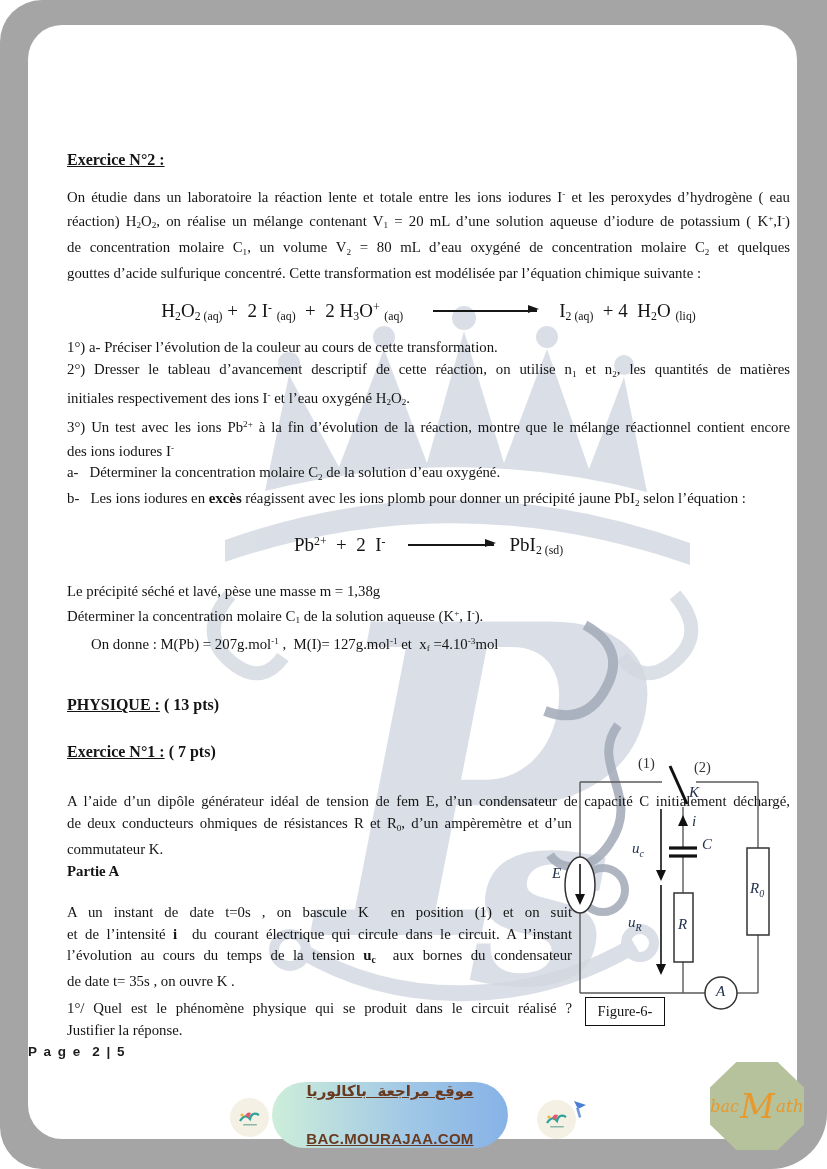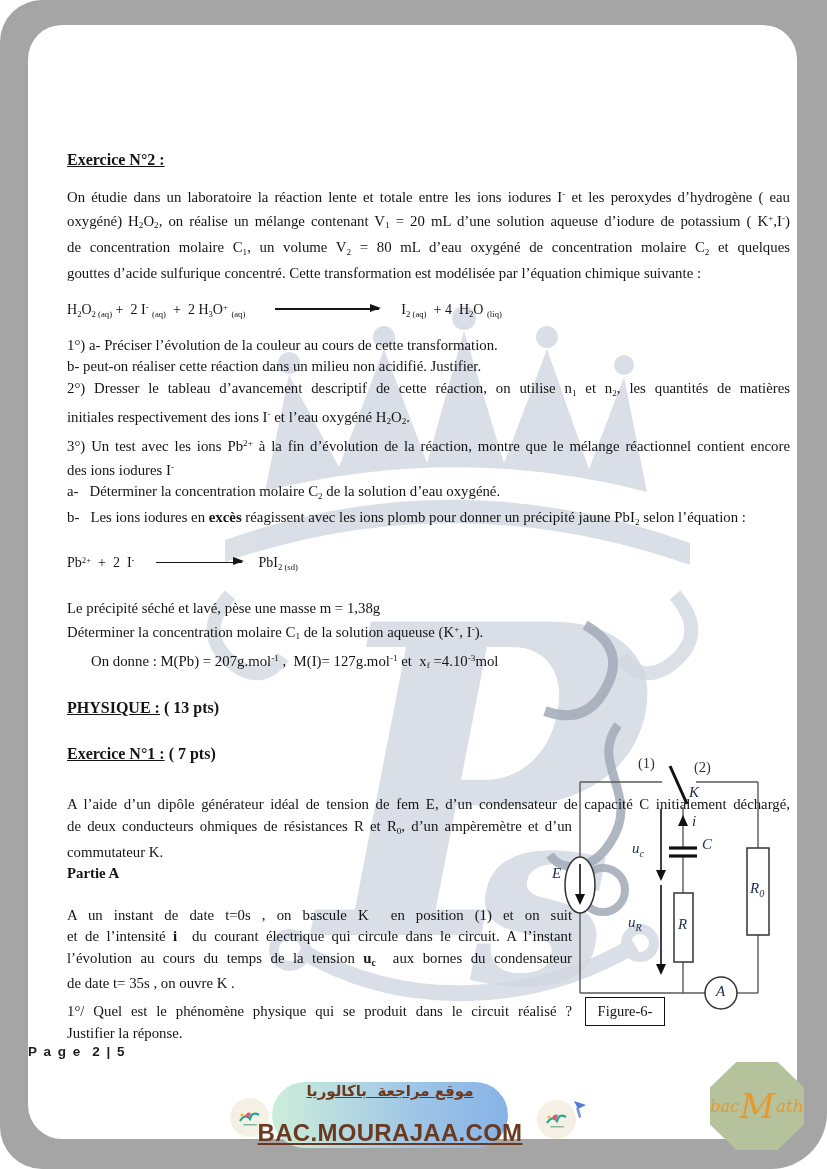--- a/index.html
+++ b/index.html
@@ -10,24 +10,24 @@
 
   .watermark{position:absolute;left:142px;top:270px;z-index:0;pointer-events:none}
 
   .content{position:absolute;left:39px;top:124px;width:723px;z-index:2;
     font-family:"Liberation Serif","DejaVu Serif",serif;font-size:14.8px;line-height:21.6px;color:#141414}
   .line{min-height:21.6px}
   .j{text-align:justify}
   .jfull{text-align:justify;text-align-last:justify}
   .exhead{font-size:16px;font-weight:bold;margin:0 0 13px 0;font-family:"Liberation Serif","DejaVu Serif",serif}
   .hu{text-decoration:underline}
-  .physhead{margin-top:20px;margin-bottom:0}
+  .physhead{margin-top:34px;margin-bottom:0}
   .ex1head{margin-top:25px;margin-bottom:0}
   .para1{margin-top:29px}
-  .equation{font-size:14px;margin:13px 0 9px 0;white-space:nowrap}
+  .equation{font-size:19px;text-align:center;margin:13px 0 9px 0;white-space:nowrap}
   .eq2{margin:17px 0 19px 0}
   .sub{vertical-align:-0.28em;font-size:0.62em}
   .sup{vertical-align:0.5em;font-size:0.62em}
   .b{font-weight:bold}
   .bsub{font-weight:bold;vertical-align:-0.28em;font-size:0.66em}
   .donne{margin-left:24px}
   .narrow{width:505px}
   .mt{margin-top:20px}
   .mtq{margin-top:6px}
   .pb{font-weight:bold}
@@ -43,21 +43,21 @@
   .figcap{position:absolute;left:35px;top:245px;width:78px;height:27px;border:1.6px solid #111;background:#fff;
     display:flex;align-items:center;justify-content:center;font-size:14.5px;color:#111;z-index:3}
 
   .pagenum{position:absolute;left:0;width:100%;top:1019px;z-index:2;
     font-family:"Liberation Sans",sans-serif;font-weight:bold;font-size:13.5px;letter-spacing:1.5px;color:#1d1d1d}
 
   .pill{position:absolute;left:272px;top:1082px;width:236px;height:66px;border-radius:33px;z-index:5;
     background:linear-gradient(90deg,#cdeeda 0%,#9fc6e6 60%,#86b2e6 100%);
     display:flex;flex-direction:column;align-items:center;justify-content:space-between;gap:10px;cursor:pointer}
   .pill .ar{font-family:"DejaVu Sans",sans-serif;font-size:15px;font-weight:bold;color:#6a3a20;text-decoration:underline;direction:rtl;line-height:1.25}
-  .pill .url{font-family:"Liberation Sans",sans-serif;font-size:24px;font-weight:bold;color:#6a3a20;text-decoration:underline;letter-spacing:0.3px;line-height:1.2}
+  .pill .url{font-family:"Liberation Sans",sans-serif;font-size:15px;font-weight:bold;color:#6a3a20;text-decoration:underline;letter-spacing:0.3px;line-height:1.2}
 
   .logocircle{position:absolute;width:39px;height:39px;border-radius:50%;background:#f4f1e4;z-index:5;
     display:flex;align-items:center;justify-content:center}
   .lc-left{left:230px;top:1098px}
   .lc-right{left:537px;top:1100px}
   .tinyflag{position:absolute;left:572px;top:1100px;z-index:5}
 
   .badge{position:absolute;left:710px;top:1062px;width:94px;height:88px;background:#b6c29c;z-index:5;
     clip-path:polygon(28% 0,72% 0,100% 29%,100% 71%,72% 100%,28% 100%,0 71%,0 29%);
     display:flex;align-items:center;justify-content:center;
@@ -96,28 +96,27 @@
       <path d="M415,330 q45,25 18,68 q-20,32 -58,18" stroke-width="10"></path>
       <path d="M448,430 c-30,40 25,70 -8,118 c-18,28 -48,30 -60,12" stroke-width="9"></path>
       <circle cx="433" cy="595" r="22" stroke-width="8"></circle>
     </g>
   </svg>
 
   <div class="content">
     <h2 class="exhead"><span class="hu">Exercice N°2 :</span></h2>
 
     <div class="line jfull"><span>On étudie dans un laboratoire la réaction lente et totale entre les ions iodures I</span><span class="sup">-</span><span> et les peroxydes d’hydrogène ( eau</span></div>
-    <div class="line jfull"><span>oxygéné) H</span><span class="sub">2</span><span>O</span><span class="sub">2</span><span>, on réalise un mélange contenant V</span><span class="sub">1</span><span> = 20 mL d’une solution aqueuse d’iodure de potassium ( K</span><span class="sup">+</span><span>,I</span><span class="sup">-</span><span>)</span></div>
+    <div class="line jfull"><span>réaction) H</span><span class="sub">2</span><span>O</span><span class="sub">2</span><span>, on réalise un mélange contenant V</span><span class="sub">1</span><span> = 20 mL d’une solution aqueuse d’iodure de potassium ( K</span><span class="sup">+</span><span>,I</span><span class="sup">-</span><span>)</span></div>
     <div class="line jfull"><span>de concentration molaire C</span><span class="sub">1</span><span>, un volume V</span><span class="sub">2</span><span> = 80 mL d’eau oxygéné de concentration molaire C</span><span class="sub">2</span><span> et quelques</span></div>
     <div class="line j"><span>gouttes d’acide sulfurique concentré. Cette transformation est modélisée par l’équation chimique suivante :</span></div>
 
     <div class="equation"><span>H</span><span class="sub">2</span><span>O</span><span class="sub">2 (aq)</span><span> +&nbsp; 2 I</span><span class="sup">-</span><span> </span><span class="sub">(aq)</span><span> &nbsp;+&nbsp; 2 H</span><span class="sub">3</span><span>O</span><span class="sup">+</span><span> </span><span class="sub">(aq)</span><span class="arrow"></span><span>I</span><span class="sub">2 (aq)</span><span> &nbsp;+ 4 &nbsp;H</span><span class="sub">2</span><span>O </span><span class="sub">(liq)</span></div>
 
     <div class="line">1°) a- Préciser l’évolution de la couleur au cours de cette transformation.</div>
-    <div class="line">b- peut-on réaliser cette réaction dans un milieu non acidifié. Justifier.</div>
     <div class="line jfull"><span>2°) Dresser le tableau d’avancement descriptif de cette réaction, on utilise n</span><span class="sub">1</span><span> et n</span><span class="sub">2</span><span>, les quantités de matières</span></div>
     <div class="line"><span>initiales respectivement des ions I</span><span class="sup">-</span><span> et l’eau oxygéné H</span><span class="sub">2</span><span>O</span><span class="sub">2</span><span>.</span></div>
     <div class="line jfull"><span>3°) Un test avec les ions Pb</span><span class="sup">2+</span><span> à la fin d’évolution de la réaction, montre que le mélange réactionnel contient encore</span></div>
     <div class="line"><span>des ions iodures I</span><span class="sup">-</span></div>
     <div class="line"><span>a-&nbsp;&nbsp; Déterminer la concentration molaire C</span><span class="sub">2</span><span> de la solution d’eau oxygéné.</span></div>
     <div class="line"><span>b-&nbsp;&nbsp; Les ions iodures en </span><span class="b">excès</span><span> réagissent avec les ions plomb pour donner un précipité jaune PbI</span><span class="sub">2</span><span> selon l’équation :</span></div>
 
     <div class="equation eq2"><span>Pb</span><span class="sup">2+</span><span> &nbsp;+ &nbsp;2 &nbsp;I</span><span class="sup">-</span><span class="arrow short"></span><span>PbI</span><span class="sub">2 (sd)</span></div>
 
     <div class="line">Le précipité séché et lavé, pèse une masse  m = 1,38g</div>

